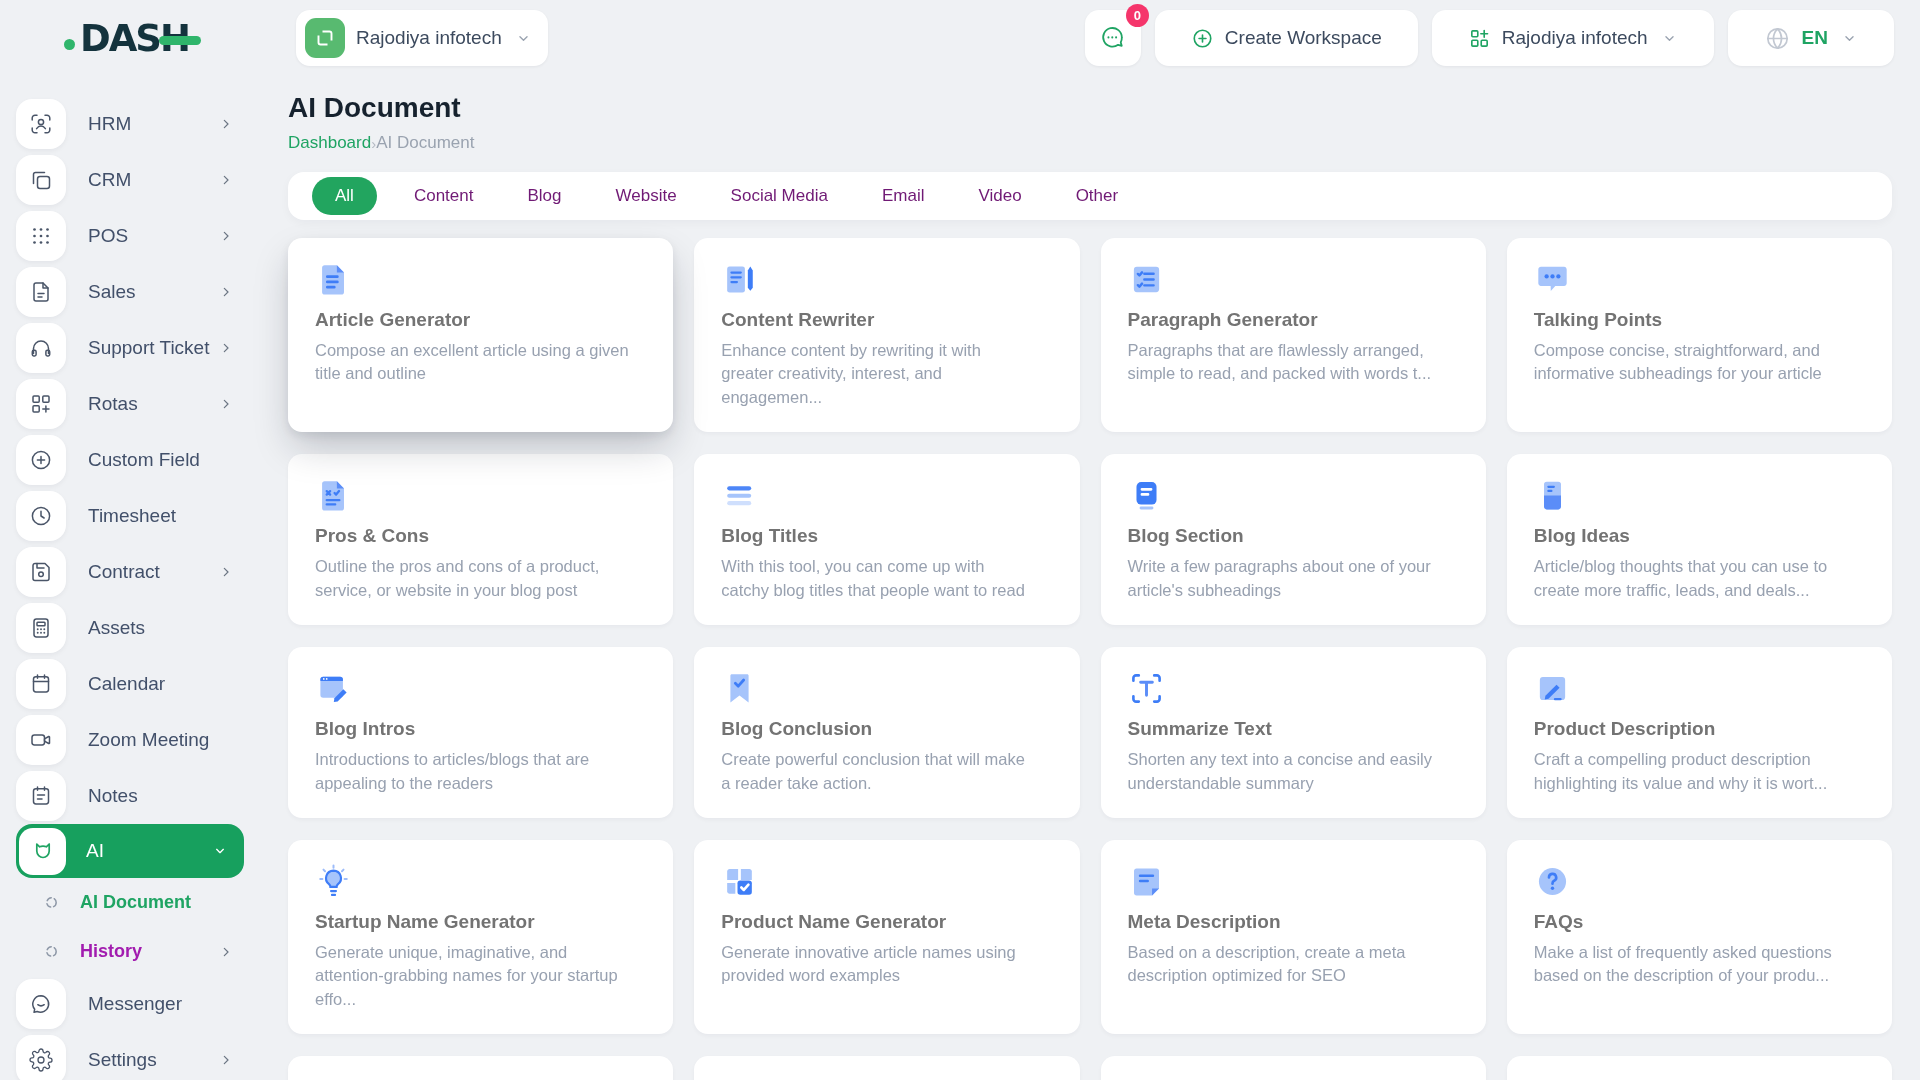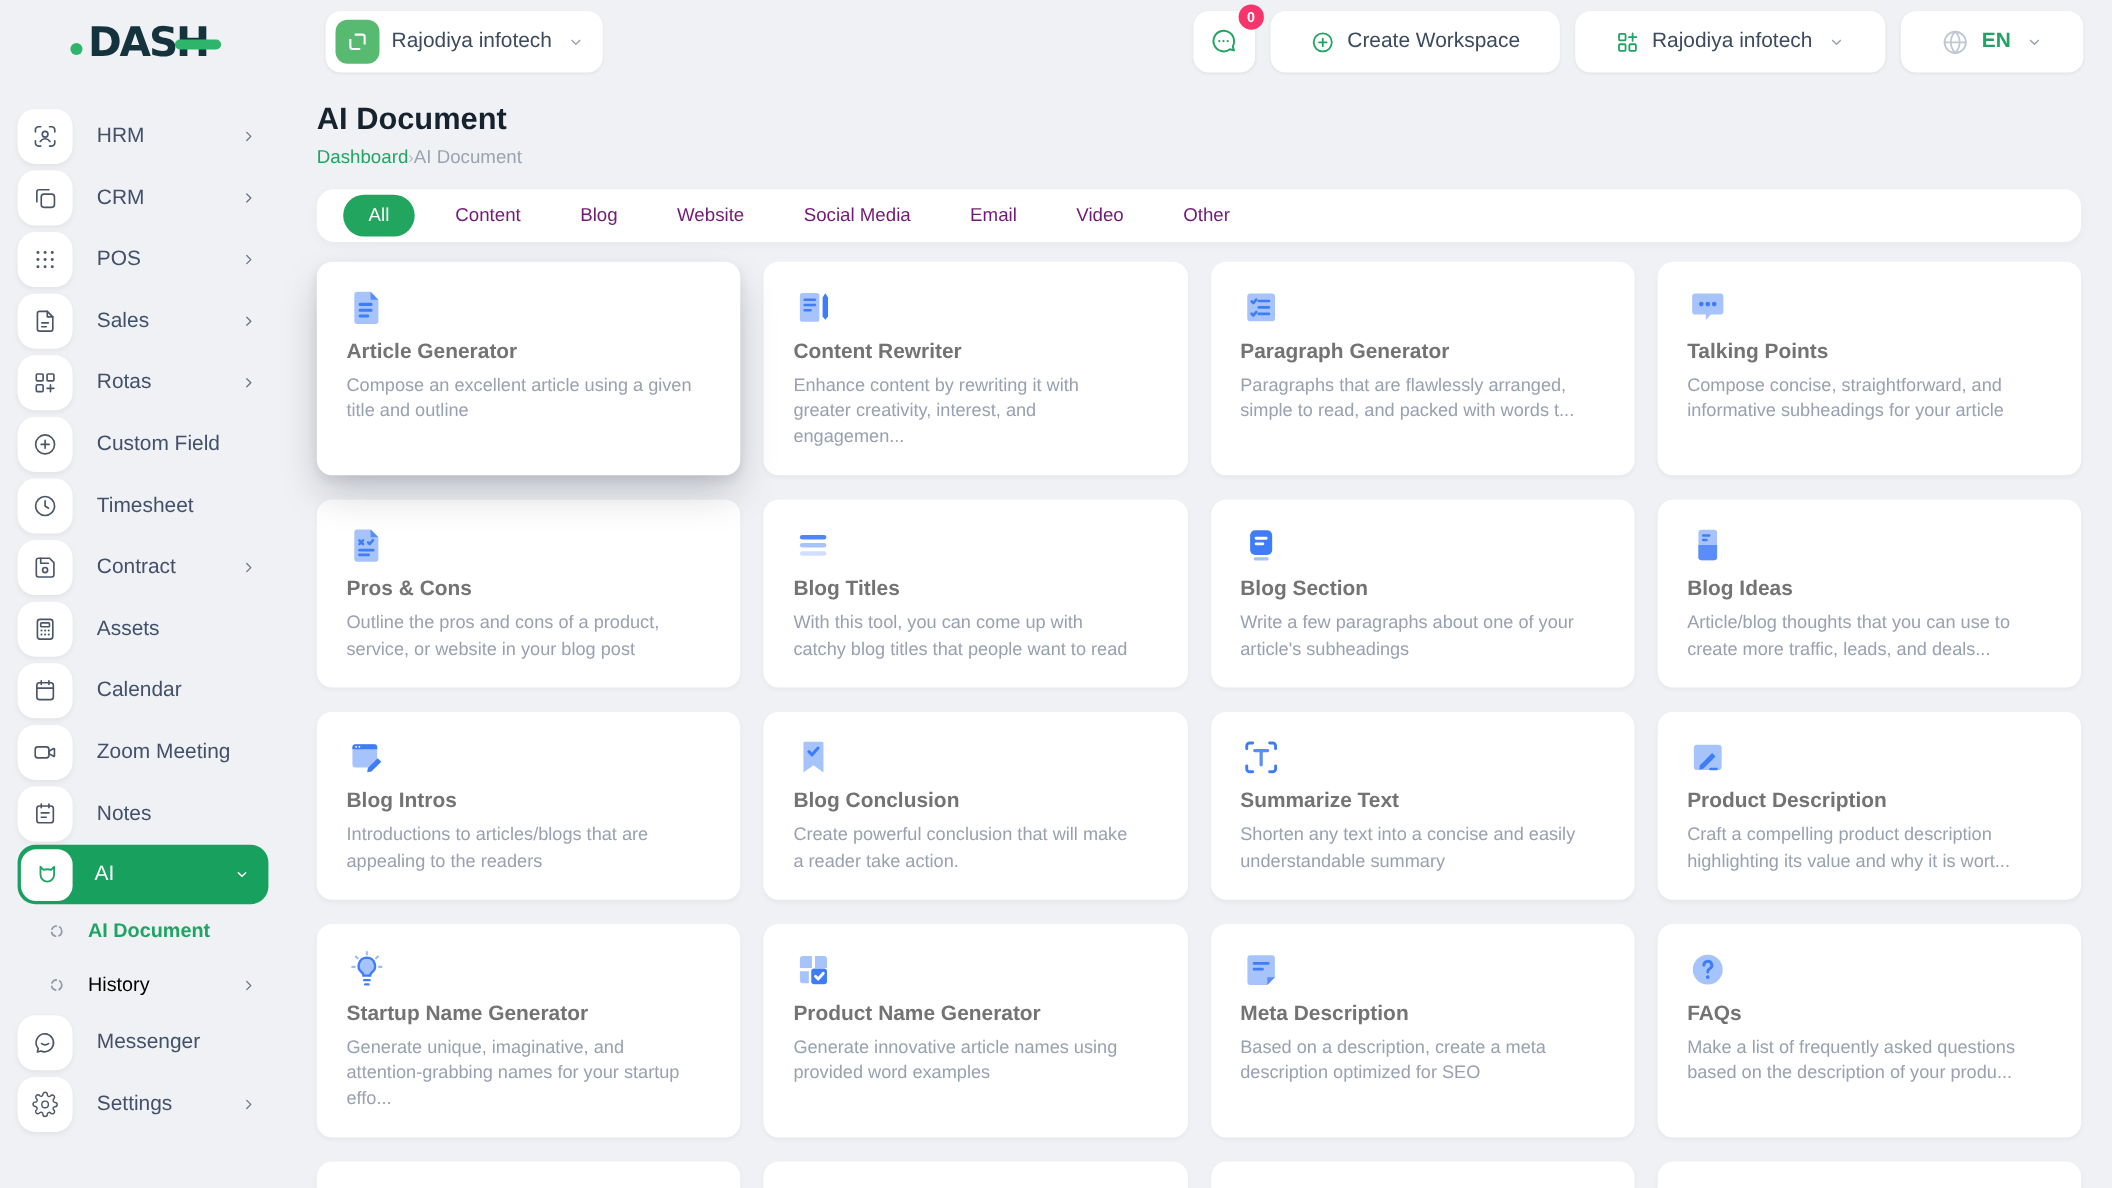--- a/index.html
+++ b/index.html
@@ -36,21 +36,21 @@
   .side-ico{width:50px;height:50px;border-radius:16px;background:#fff;box-shadow:0 2px 5px rgba(16,24,40,.05);
             display:flex;align-items:center;justify-content:center;flex:none}
   .side-ico svg{width:24px;height:24px}
   .side-label{margin-left:22px;font-size:19px;color:#42506a;font-weight:400;white-space:nowrap}
   .side-chev{margin-left:auto;width:16px;height:16px}
   .side-item.active{background:#17a05e;border-radius:16px;height:54px;margin-right:14px;padding:0 16px 0 3px}
   .side-item.active .side-ico{width:47px;height:47px;border-radius:14px;box-shadow:none}
   .side-item.active .side-label{color:#fff;font-weight:400;margin-left:20px}
   .side-item.sub{height:49px;padding-left:28px}
   .side-item.sub .b-ico{width:15px;height:15px;flex:none}
-  .side-item.sub .side-label{margin-left:21px;font-size:18px;font-weight:400;color:#000000}
+  .side-item.sub .side-label{margin-left:21px;font-size:18px;font-weight:700;color:#a21caf}
   .side-item.sub.sub-active .side-label{color:#1fa463;font-weight:700}
 
   
   .content{flex:1;padding:16px 28px 0 30px;min-width:0}
   .page-title{font-size:28px;font-weight:700;color:#16222e}
   .crumbs{display:flex;align-items:center;margin-top:9px;font-size:17px}
   .crumb-link{color:#1fa463;cursor:pointer}
   .crumb-sep{color:#b4bac4;font-size:15px}
   .crumb-cur{color:#9aa3b0}
   .tabs-bar{margin-top:19px;background:#fff;border-radius:16px;height:48px;display:flex;align-items:center;
@@ -214,20 +214,35 @@
     <span class="side-label">Sales</span>
     <span class="side-chev">
           <svg viewBox="0 0 24 24" fill="none" stroke="#6b7583" stroke-width="1.8" stroke-linecap="round" stroke-linejoin="round">
             <path d="m9.5 6.5 5.5 5.5-5.5 5.5"></path>
           </svg>
         </span>
   </div>
       <div class="side-item">
     <span class="side-ico">
           <svg viewBox="0 0 24 24" fill="none" stroke="#4a5568" stroke-width="1.5" stroke-linecap="round" stroke-linejoin="round">
+            <path d="M4.5 17.5v-5a7.5 7.5 0 0 1 15 0v5"></path>
+            <rect x="3.3" y="14.3" width="3.8" height="5.6" rx="1.4"></rect>
+            <rect x="16.9" y="14.3" width="3.8" height="5.6" rx="1.4"></rect>
+          </svg>
+        </span>
+    <span class="side-label">Support Ticket</span>
+    <span class="side-chev">
+          <svg viewBox="0 0 24 24" fill="none" stroke="#6b7583" stroke-width="1.8" stroke-linecap="round" stroke-linejoin="round">
+            <path d="m9.5 6.5 5.5 5.5-5.5 5.5"></path>
+          </svg>
+        </span>
+  </div>
+      <div class="side-item">
+    <span class="side-ico">
+          <svg viewBox="0 0 24 24" fill="none" stroke="#4a5568" stroke-width="1.5" stroke-linecap="round" stroke-linejoin="round">
             <rect x="4" y="4" width="6.2" height="6.2" rx="1"></rect>
             <rect x="13.8" y="4" width="6.2" height="6.2" rx="1"></rect>
             <rect x="4" y="13.8" width="6.2" height="6.2" rx="1"></rect>
             <path d="M16.9 13.9v6.2M13.8 17h6.2"></path>
           </svg>
         </span>
     <span class="side-label">Rotas</span>
     <span class="side-chev">
           <svg viewBox="0 0 24 24" fill="none" stroke="#6b7583" stroke-width="1.8" stroke-linecap="round" stroke-linejoin="round">
             <path d="m9.5 6.5 5.5 5.5-5.5 5.5"></path>

